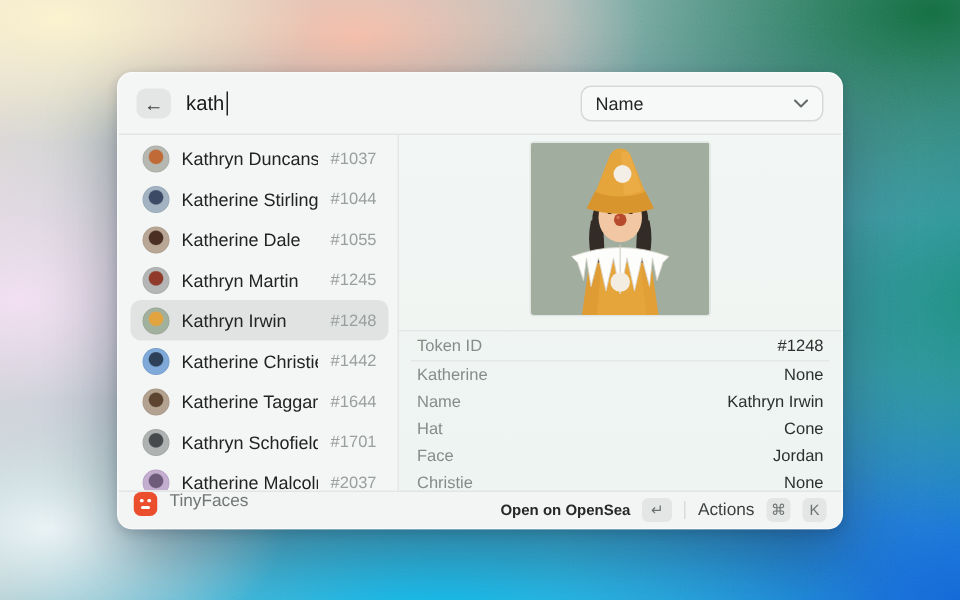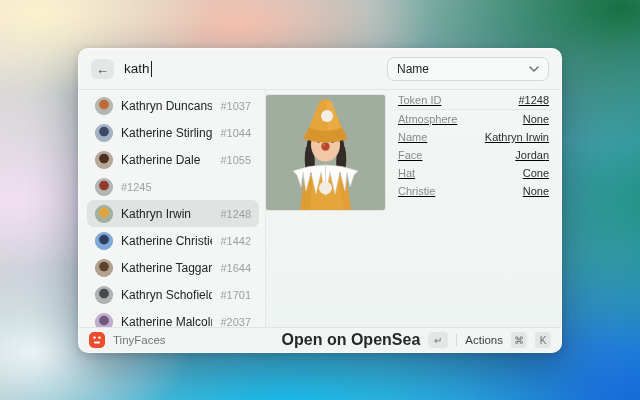--- a/index.html
+++ b/index.html
@@ -45,41 +45,41 @@
 
   
   .content { flex:1; display:flex; min-height:0; }
   .list-panel { width:186px; flex:0 0 186px; padding:2px 6px 0 8px; overflow:hidden; }
   .row { height:27px; border-radius:7px; display:flex; align-items:center; padding:0 8px; gap:8px; }
   .row.selected { background:#e1e3e2; }
   .avatar { width:18px; height:18px; border-radius:50%; flex:0 0 18px; box-shadow:inset 0 0 0 .5px rgba(0,0,0,.08); }
   .rname { font-size:12px; font-weight:500; color:#212423; flex:1; white-space:nowrap; overflow:hidden; }
   .rid { font-size:11px; color:#9aa09d; }
 
-  .detail-panel { flex:1; border-left:1px solid #e3e6e4; display:flex; flex-direction:row;
-    background:linear-gradient(180deg,#f2f6f4,#eef4f1); min-height:0; overflow:hidden;text-decoration:underline; }
+  .detail-panel { flex:1; border-left:1px solid #e3e6e4; display:flex; flex-direction:column;
+    background:linear-gradient(180deg,#f2f6f4,#eef4f1); min-height:0; overflow:hidden; }
   .img-wrap { margin:5px auto 0; width:119px; height:115px; border-radius:2px; overflow:hidden;
     box-shadow:0 0 0 1px rgba(0,0,0,.06); flex:0 0 auto; }
   .img-wrap svg { display:block; }
   .ddiv { height:1px; background:#e4e7e5; margin:0 8px; flex:0 0 1px; }
   .ddiv.top { margin:10px 0 0 0; }
   .token-row { height:22px; flex:0 0 22px; display:flex; align-items:center; justify-content:space-between; padding:0 12px; }
   .mlabel { font-size:11px; color:#868c89; }
   .token-row .mvalue { font-size:11px; font-weight:700; color:#26292 8; color:#262928; }
   .meta { flex:1; overflow:hidden; padding-top:1px; }
   .meta-row { height:18px; display:flex; align-items:center; justify-content:space-between; padding:0 12px; }
   .meta-row .mvalue { font-size:11px; font-weight:500; color:#2b2f2d; }
 
   
-  .footer { height:25px; flex:0 0 25px; border-top:1px solid #e2e5e3; display:flex; align-items:center;
+  .footer { height:25px; flex:0 0 25px; border-top:1px solid #e2e5e3; display:flex; 
     padding:0 10px; gap:8px; background:#f3f5f4; }
   .logo { width:16px; height:16px; border-radius:5px; flex:0 0 16px; display:flex; align-items:center; justify-content:center; }
   .app-name { font-size:11.5px; color:#717774; }
   .foot-right { margin-left:auto; display:flex; align-items:center; gap:8px; }
-  .primary-label { font-size:16px; font-weight:700; color:#262928;margin-left:24px; }
+  .primary-label { font-size:10px; font-weight:700; color:#262928;margin-left:24px; }
   .key { height:16px; min-width:16px; padding:0 3px; background:#e3e6e4; border-radius:4px;
     color:#6d7370; font-size:10px; display:flex; align-items:center; justify-content:center; }
   .key.return { min-width:20px; }
   .vsep { width:1px; height:12px; background:#d8dbd9; }
   .actions-label { font-size:11.5px; font-weight:500; color:#3c403e; }
 </style>
 </head>
 <body>
 
 <div class="bg"></div>
@@ -126,20 +126,21 @@
   </div>
 
   <div class="row">
     <span class="avatar" style="background: radial-gradient(circle at 50% 42%, rgb(74, 47, 34) 0px, rgb(74, 47, 34) 32%, rgb(185, 167, 149) 38%);"></span>
     <span class="rname">Katherine Dale</span>
     <span class="rid">#1055</span>
   </div>
 
   <div class="row">
     <span class="avatar" style="background: radial-gradient(circle at 50% 42%, rgb(143, 58, 42) 0px, rgb(143, 58, 42) 32%, rgb(179, 182, 180) 38%);"></span>
+    <span class="rname">Kathryn Martin</span>
     <span class="rid">#1245</span>
   </div>
 
   <div class="row selected" style="background: rgb(225, 227, 226);">
     <span class="avatar" style="background: radial-gradient(circle at 50% 42%, rgb(226, 164, 62) 0px, rgb(226, 164, 62) 32%, rgb(162, 176, 158) 38%);"></span>
     <span class="rname">Kathryn Irwin</span>
     <span class="rid">#1248</span>
   </div>
 
   <div class="row">
@@ -204,37 +205,37 @@
         </svg>
       </div>
       <div class="ddiv top"></div>
       <div class="meta" id="meta-panel">
   <div class="meta-row token-row">
     <span class="mlabel">Token ID</span>
     <span class="mvalue">#1248</span>
   </div>
 <div class="ddiv"></div>
   <div class="meta-row">
-    <span class="mlabel">Atmosphere</span>
+    <span class="mlabel">Katherine</span>
     <span class="mvalue">None</span>
   </div>
 
   <div class="meta-row">
     <span class="mlabel">Name</span>
     <span class="mvalue">Kathryn Irwin</span>
   </div>
 
   <div class="meta-row">
+    <span class="mlabel">Hat</span>
+    <span class="mvalue">Cone</span>
+  </div>
+
+  <div class="meta-row">
     <span class="mlabel">Face</span>
     <span class="mvalue">Jordan</span>
-  </div>
-
-  <div class="meta-row">
-    <span class="mlabel">Hat</span>
-    <span class="mvalue">Cone</span>
   </div>
 
   <div class="meta-row">
     <span class="mlabel">Christie</span>
     <span class="mvalue">None</span>
   </div>
 </div>
     </div>
   </div>
 

